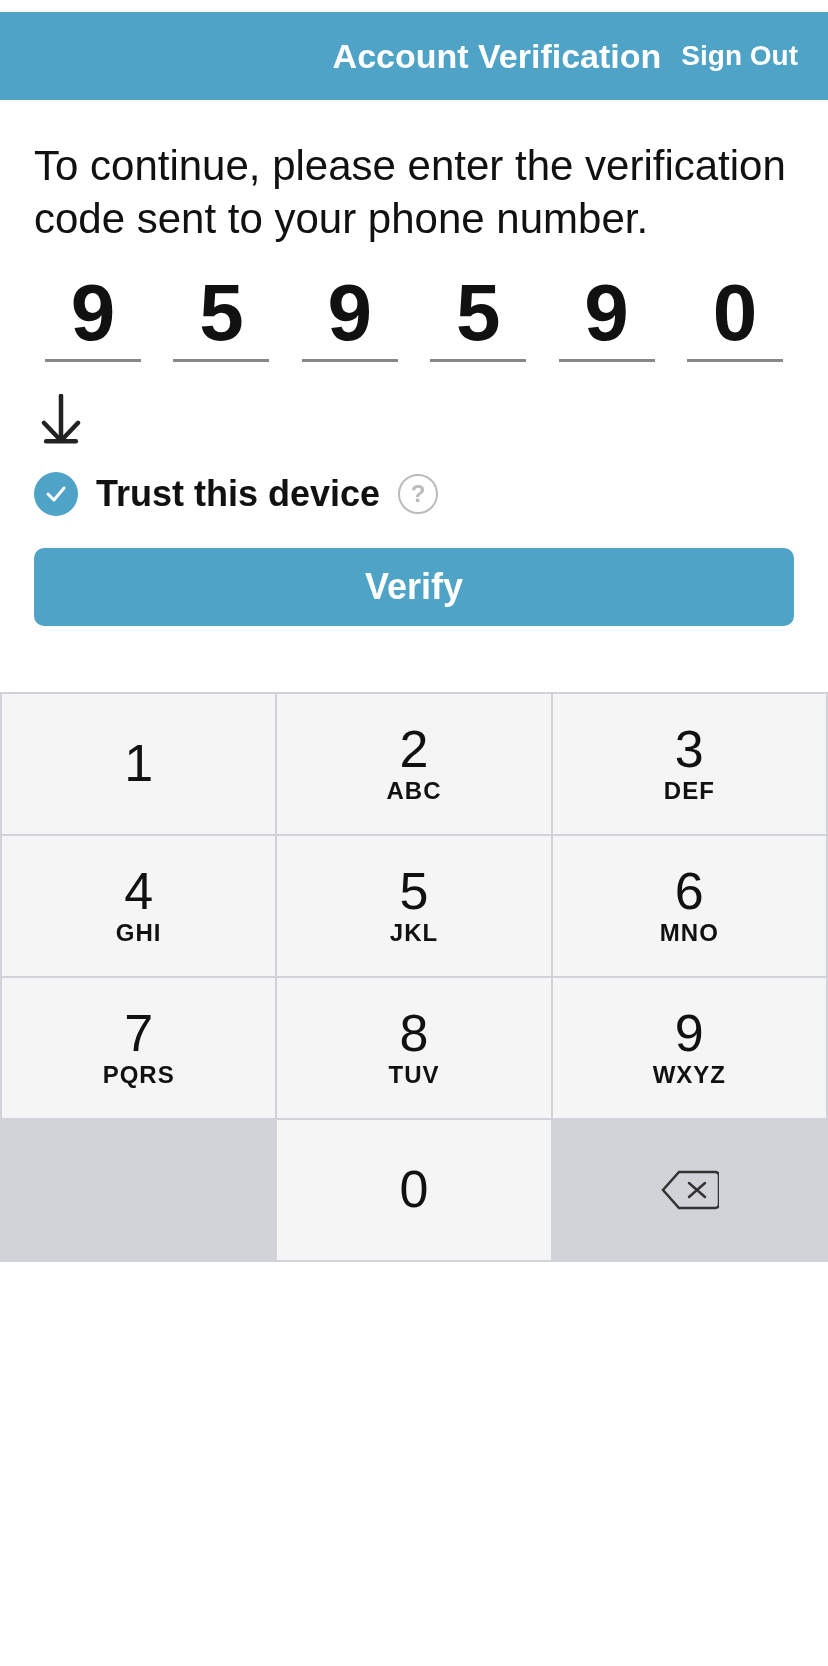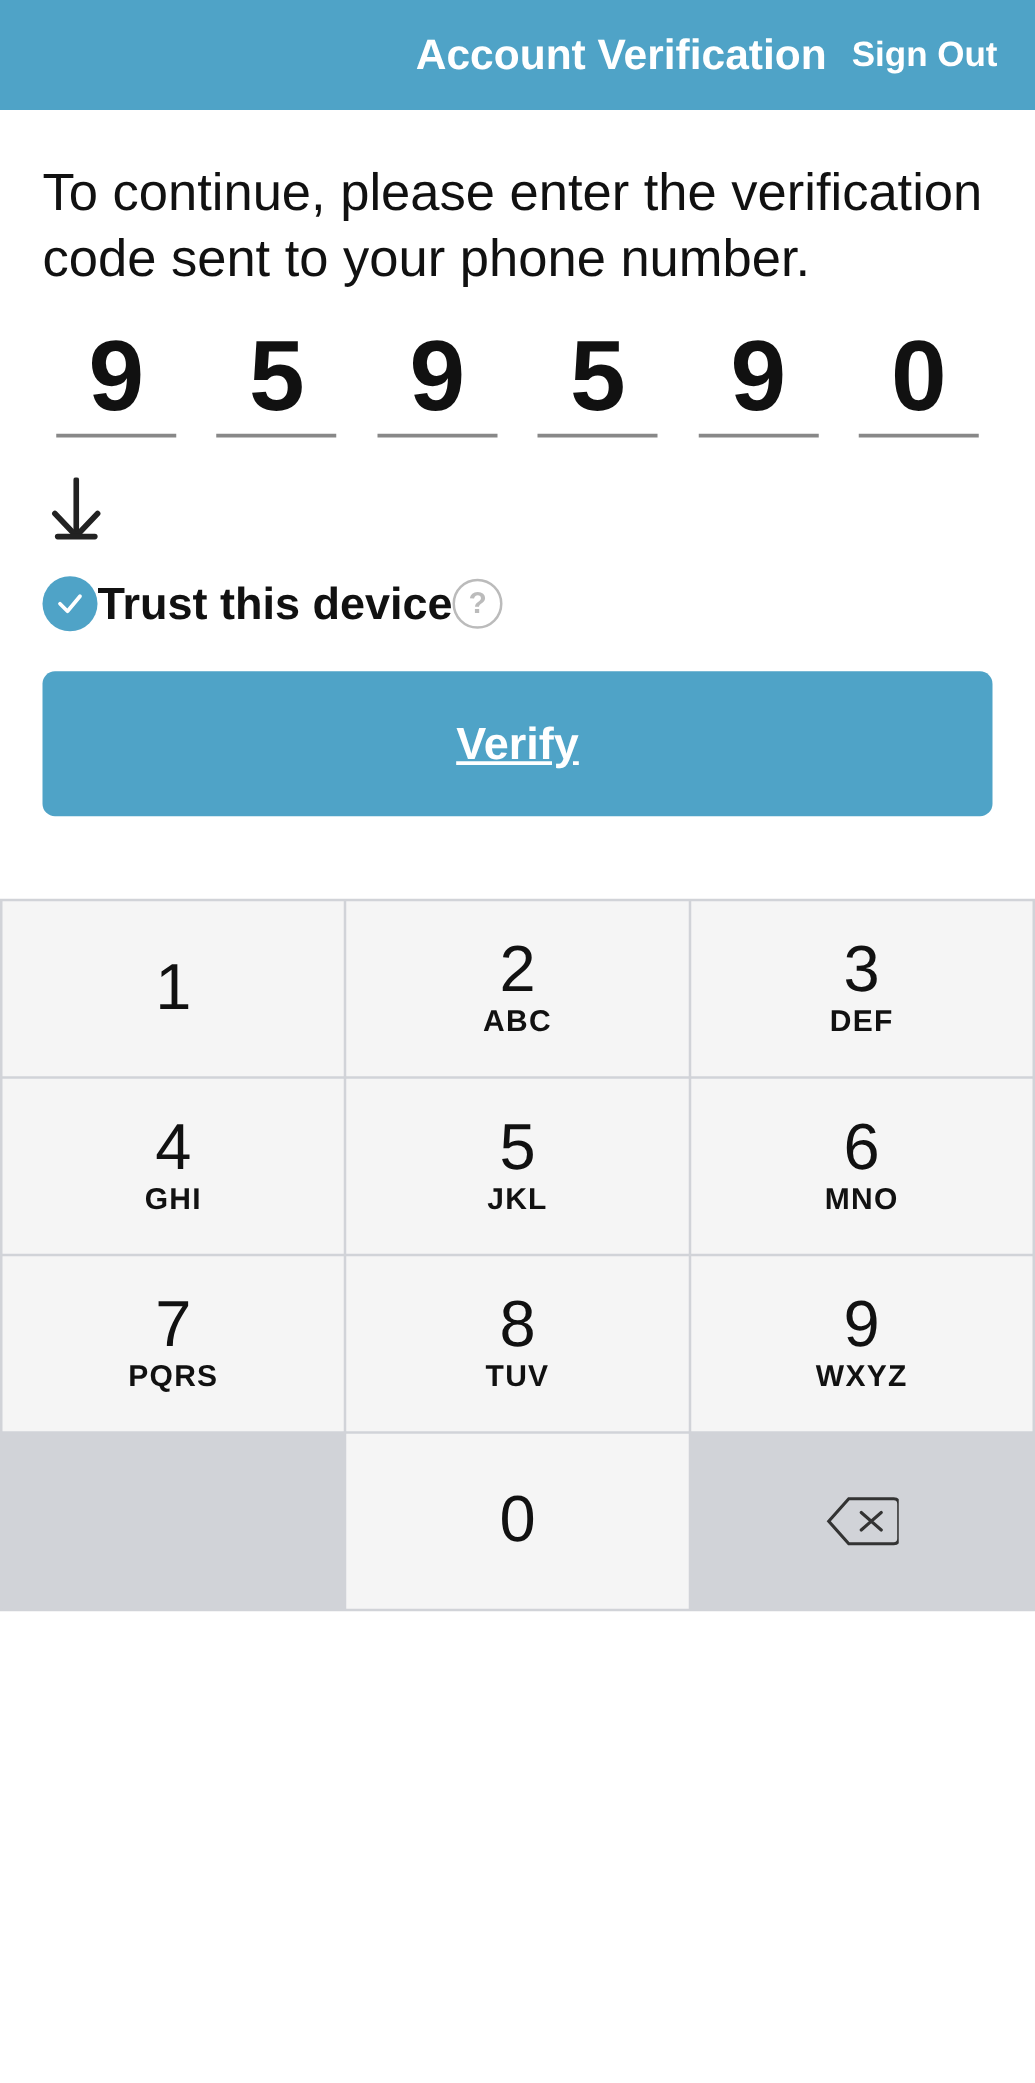--- a/index.html
+++ b/index.html
@@ -14,20 +14,21 @@
     }
 
     
     .header {
       background: #4fa3c7;
       display: flex;
       align-items: center;
       justify-content: flex-end;
       padding: 0 30px;
       height: 88px;
+      margin-top: 12px;
     }
     .header-title {
       color: #fff;
       font-size: 34px;
       font-weight: 700;
       margin-right: 20px;
     }
     .header-signout {
       color: #fff;
       font-size: 28px;
@@ -100,20 +101,21 @@
       width: 54px;
       height: 54px;
       margin-bottom: 20px;
     }
 
     
     .trust-row {
       display: flex;
       align-items: center;
       margin-bottom: 32px;
+      gap: 18px;
     }
 
     .checkbox-blue {
       width: 44px;
       height: 44px;
       border-radius: 50%;
       background: #4fa3c7;
       display: flex;
       align-items: center;
       justify-content: center;
@@ -147,24 +149,23 @@
 
     
     .verify-btn {
       width: 100%;
       background: #4fa3c7;
       color: #fff;
       font-size: 36px;
       font-weight: 600;
       border: none;
       border-radius: 10px;
-      height: 116px;
+      height: 78px;
       cursor: pointer;
       margin-bottom: 0;
-      text-decoration: underline;
     }
 
     
     .keypad {
       background: #d1d3d8;
       padding: 2px;
       display: grid;
       grid-template-columns: repeat(3, 1fr);
       gap: 2px;
       margin-top: 36px;

